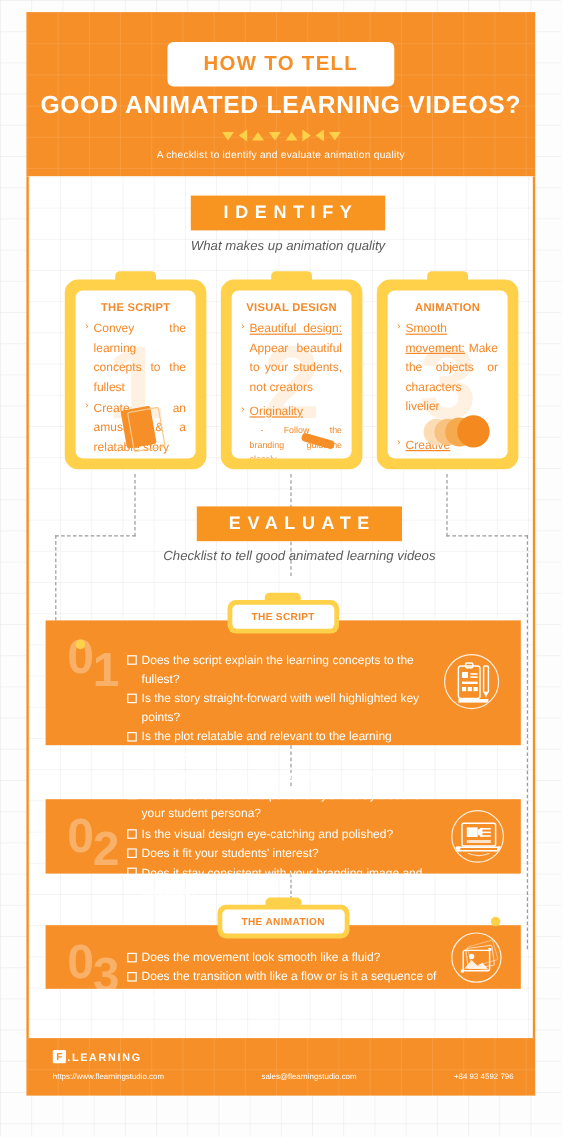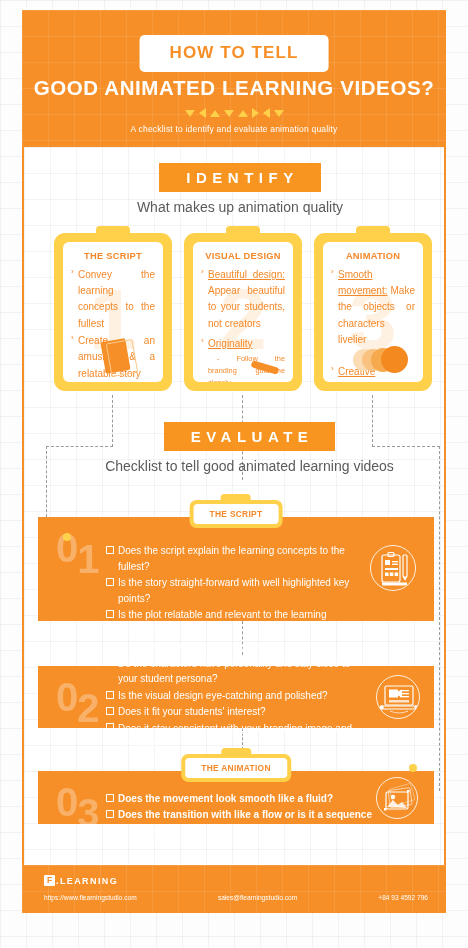--- a/index.html
+++ b/index.html
@@ -122,21 +122,22 @@
     background: #f79520;
     color: #ffffff;
     font-size: 15px;
     font-weight: bold;
     letter-spacing: 5.5px;
     padding: 6px 22px 6px 27px;
   }
   .sec-sub {
     margin-top: 7px;
     color: #5b5b5b;
-    font-size: 14px;
+    font-size: 11px;
+    font-style: italic;
   }
 
   
   .card {
     position: absolute;
     background: #ffd04a;
     border-radius: 11px;
     padding: 9px;
   }
   .card::before {
@@ -532,21 +533,21 @@
       </div>
     </div>
 
     <div class="dash-v" style="left:218px; top:581px; height:31px;"></div>
 
     <div class="check-block" style="top:624px; height:53px;">
       <div class="cb-tab">
         <div class="cb-tab-inner">THE ANIMATION</div>
       </div>
       <div class="cb-num"><span>0</span><i>3</i></div>
-      <ul class="checks" style="margin:20px 60px 0 68px;font-weight:bold;">
+      <ul class="checks" style="margin:20px 60px 0 68px;">
         <li>Does the movement look smooth like a fluid?</li>
         <li>Does the transition with like a flow or is it a sequence of swipes?</li>
       </ul>
       <div class="cb-icon" style="right:16px; top:6px; width:42px; height:42px;">
         <svg viewBox="0 0 42 42" width="42" height="42" aria-hidden="true">
           <rect x="9" y="14" width="22" height="17" rx="1.5" fill="none" stroke="#fff" stroke-width="1.2"></rect>
           <rect x="12" y="11" width="22" height="17" rx="1.5" fill="none" stroke="#fff" stroke-width="1" opacity="0.6" transform="rotate(-8 23 19)"></rect>
           <rect x="14" y="8" width="22" height="17" rx="1.5" fill="none" stroke="#fff" stroke-width="0.9" opacity="0.4" transform="rotate(-16 25 16)"></rect>
           <circle cx="16" cy="19" r="2.2" fill="#fff"></circle>
           <path d="M10 29 l6 -7 l5 5 l4 -3 l5 6 z" fill="#fff" opacity="0.85"></path>

